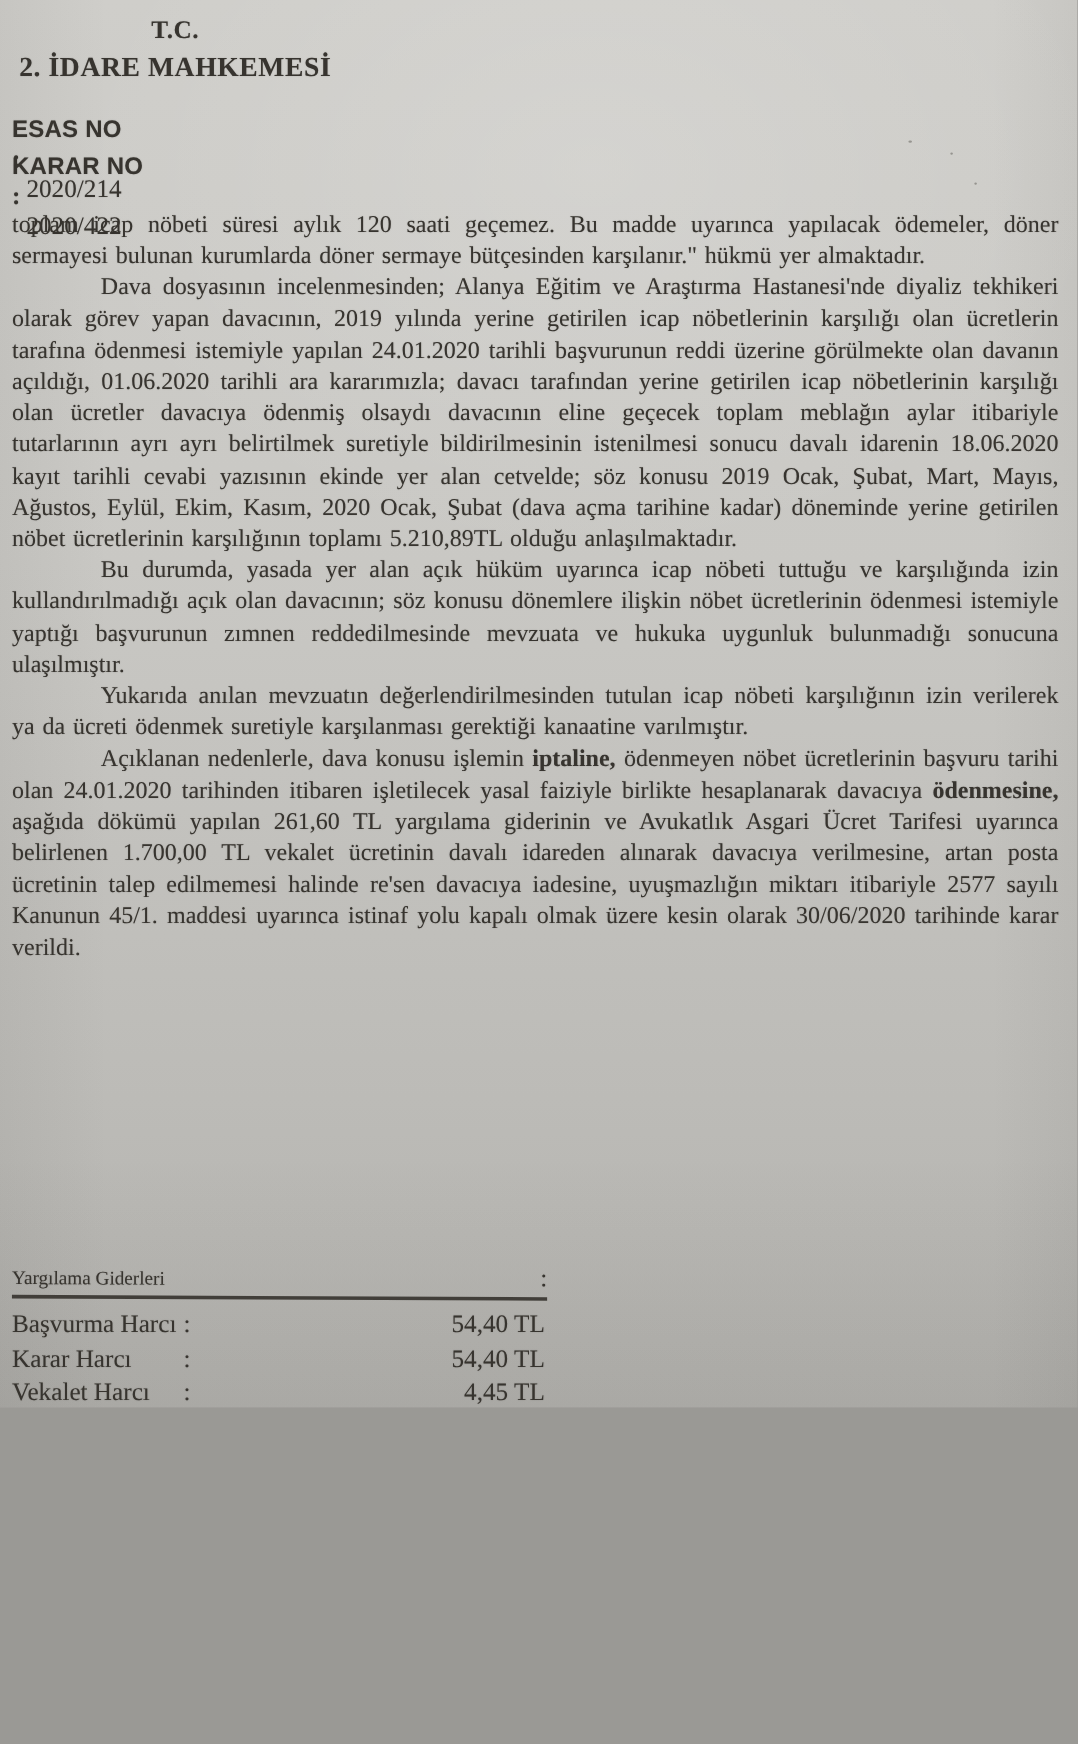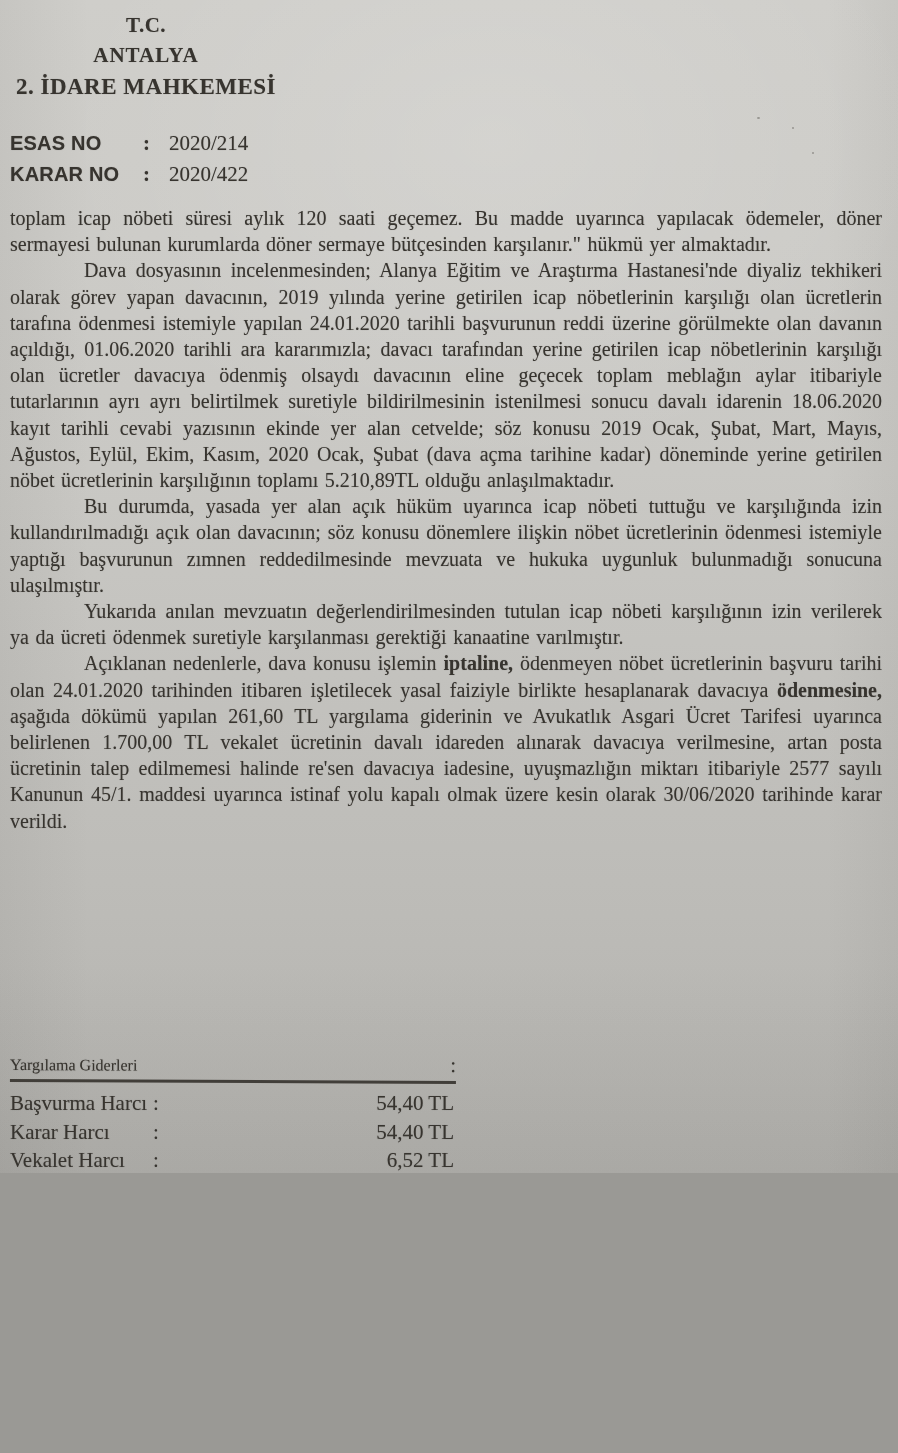--- a/index.html
+++ b/index.html
@@ -25,21 +25,21 @@
   .doc {
     position: absolute;
     left: 10px; right: 16px; top: 10px;
     text-shadow: 0 0 1px rgba(55,52,47,0.35);
   }
   .court-header { width: 272px; text-align: center; font-weight: bold; }
   .court-header .tc   { font-size: 21px; line-height: 30px; letter-spacing: 0.5px; }
   .court-header .city { font-size: 21px; line-height: 31px; letter-spacing: 1px; }
   .court-header .court{ font-size: 23px; line-height: 32px; letter-spacing: 0.5px; white-space: nowrap; }
   .case-info { margin-top: 25px; }
-  .case-row { display: flex; align-items: center; height: 31px; font-size: 21px; }
+  .case-row { display: flex; align-items: flex-start; height: 31px; font-size: 21px; flex-direction: column; }
   .case-label {
     width: 133px; font-family: "Liberation Sans", "DejaVu Sans", sans-serif;
     font-weight: bold; font-size: 20px; letter-spacing: 0.2px;
   }
   .case-colon { font-weight: bold; width: 14px; }
   .case-value { font-size: 21px; margin-left: 12px; }
   .body-text {
     margin-top: 15px;
     font-size: 20px; line-height: 26.2px;
     text-align: justify; word-spacing: 1.5px;
@@ -74,21 +74,20 @@
 <div class="page">
   <div class="vignette"></div>
   <div class="speck" style="left:757px; top:117px; width:3px; height:2px;"></div>
   <div class="speck" style="left:792px; top:127px; width:2px; height:2px;"></div>
   <div class="speck" style="left:812px; top:152px; width:2px; height:2px;"></div>
 
   <div class="doc">
 
     <div class="court-header">
       <div class="tc">T.C.</div>
-      <div class="city">ANTALYA</div>
       <div class="court">2. İDARE MAHKEMESİ</div>
     </div>
 
     <div class="case-info">
       <div class="case-row">
         <span class="case-label">ESAS NO</span>
         <span class="case-colon">:</span>
         <span class="case-value">2020/214</span>
       </div>
       <div class="case-row">
@@ -121,21 +120,21 @@
         <span class="cost-value">54,40 TL</span>
       </div>
       <div class="costs-row">
         <span class="cost-label">Karar Harcı</span>
         <span class="cost-colon">:</span>
         <span class="cost-value">54,40 TL</span>
       </div>
       <div class="costs-row">
         <span class="cost-label">Vekalet Harcı</span>
         <span class="cost-colon">:</span>
-        <span class="cost-value">6,52 TL</span>
+        <span class="cost-value">4,45 TL</span>
       </div>
       <div class="costs-row">
         <span class="cost-label">Posta Gideri</span>
         <span class="cost-colon">:</span>
         <span class="cost-value">145,00 TL</span>
       </div>
     </div>
     <div class="total-divider"></div>
     <div class="costs-row total-row">
       <span class="cost-label">KARAR</span>

